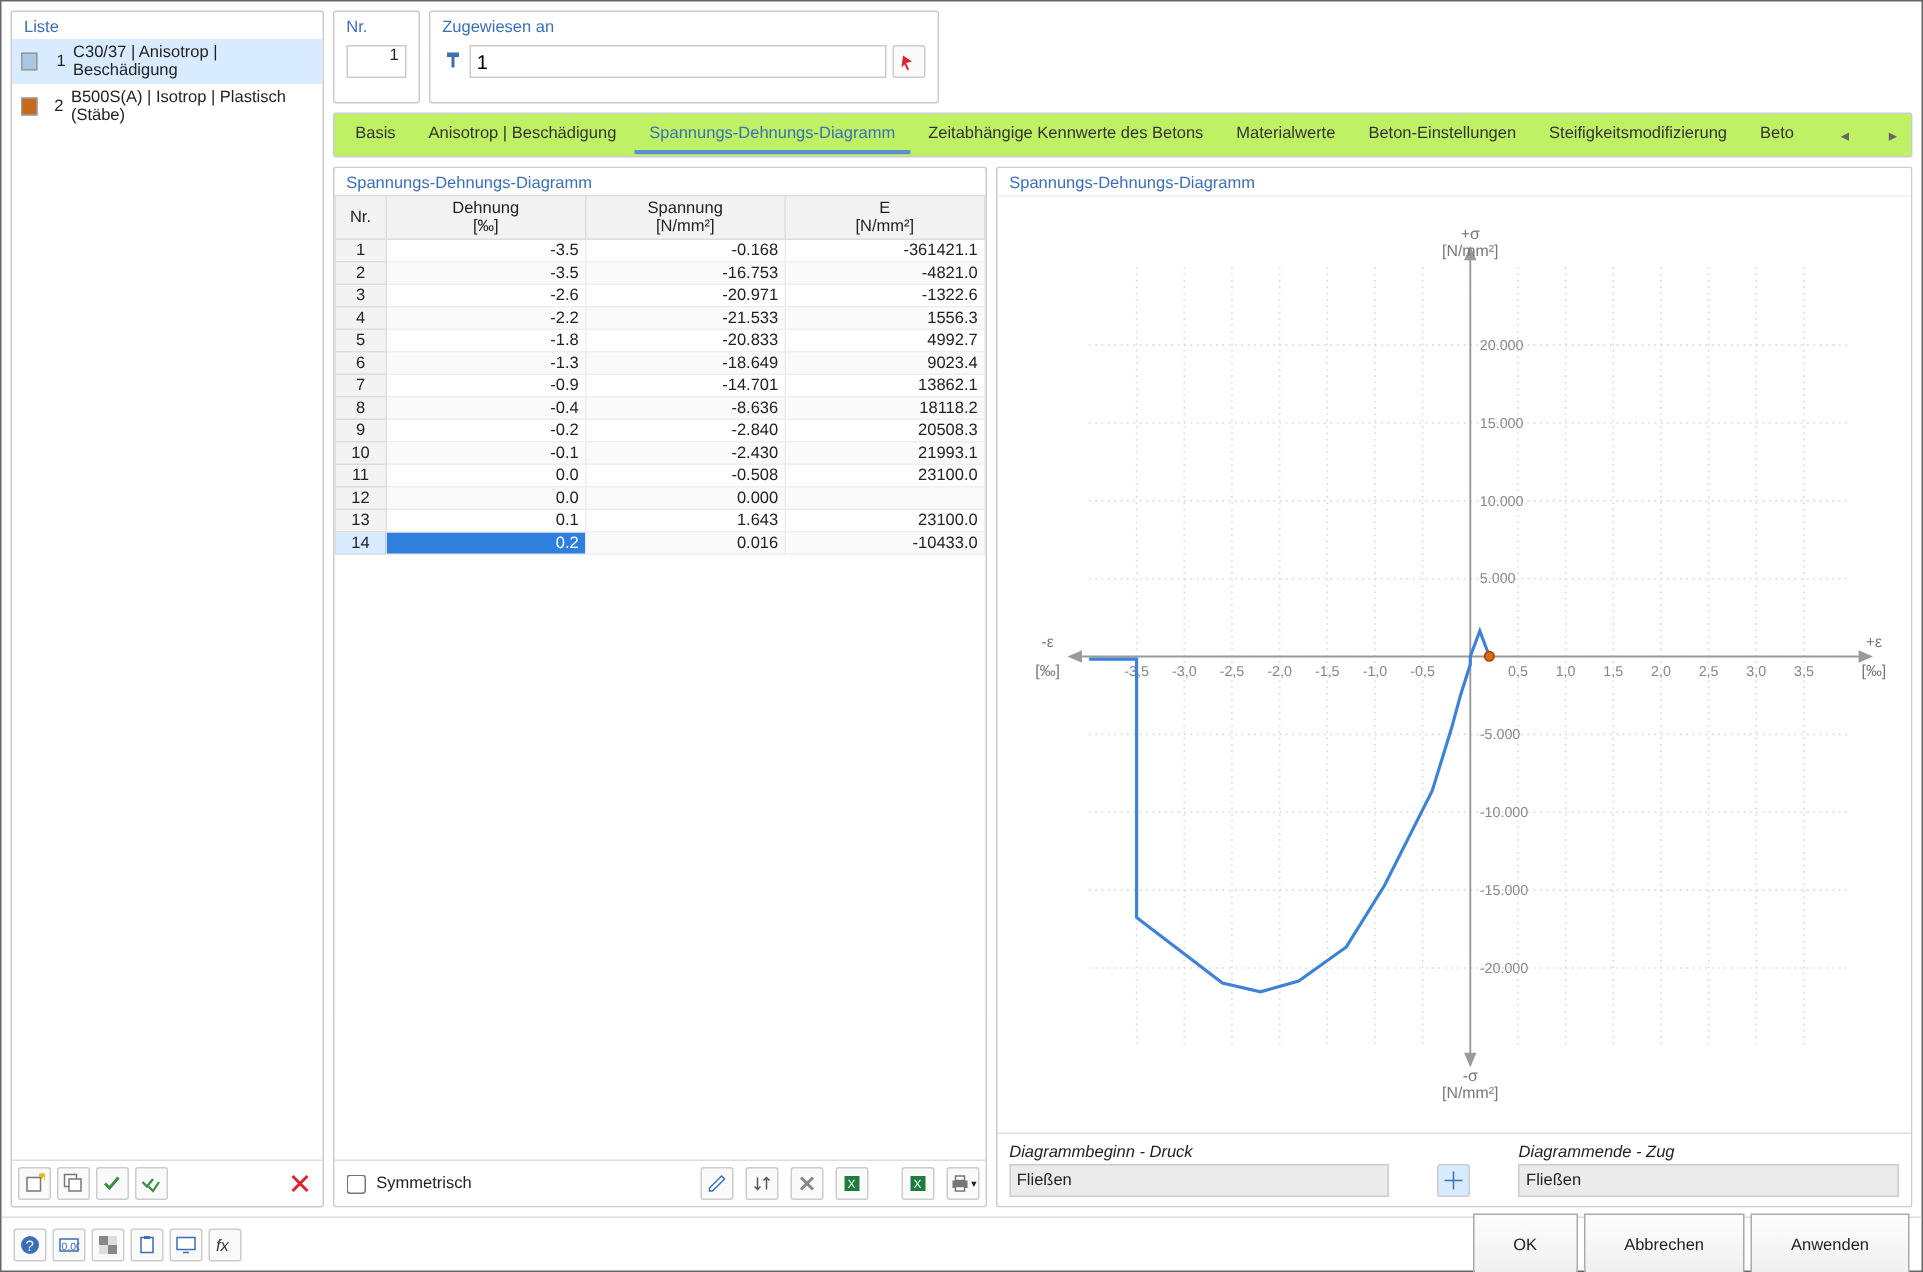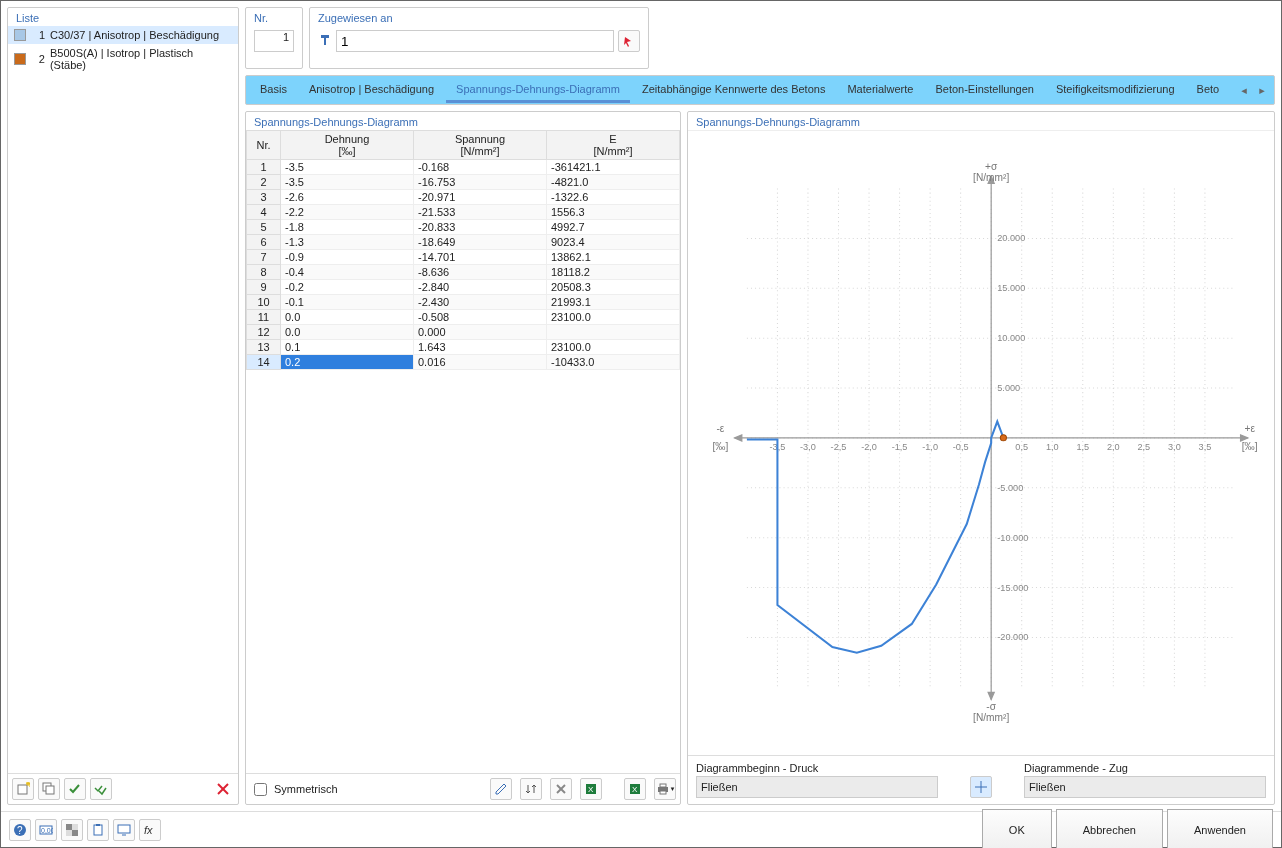--- a/index.html
+++ b/index.html
@@ -28,43 +28,43 @@
   .toprow { display:flex; gap:6px; height:62px; }
   .toprow .panel { height:62px; }
   .nrbox { width:58px; }
   .namebox { flex:1; }
   .assignbox { width:340px; }
   .field-row { display:flex; align-items:center; padding:4px 8px; gap:4px; }
   .text-input { flex:1; height:22px; border:1px solid #ccc; padding:0 4px; background:#fff; }
   .ro-input { flex:1; height:22px; border:1px solid #ccc; padding:0 4px; background:#fff; text-align:right; }
   .icon-btn { width:22px; height:22px; border:1px solid #ccc; background:#fafafa; display:flex; align-items:center; justify-content:center; cursor:pointer; border-radius:2px; }
   
-  .tabs { border:1px solid #ccc; display:flex; align-items:center; height:30px; padding:0 4px; gap:2px; background:#7dd3fc; border-radius:2px; }
+  .tabs { border:1px solid #ccc; display:flex; align-items:center; height:30px; padding:0 4px; gap:16px; background:#bef264; border-radius:2px; }
   .tab { padding:5px 10px; color:#333; cursor:pointer; white-space:nowrap; }
   .tab.active { border-bottom:3px solid #5a91d6; color:#3b6fb6; }
   .tab-arrow { width:16px; display:flex; justify-content:center; color:#666; }
   
   .main { flex:1; display:flex; gap:6px; overflow:hidden; }
   .tablepanel { width:436px; }
   .chartpanel { flex:1; }
   
   table.data { width:100%; border-collapse:collapse; table-layout:fixed; }
   table.data th { border:1px solid #ddd; background:#f3f3f3; font-weight:normal; padding:2px 4px; }
-  table.data td { border:1px solid #eee; padding:1px 4px; text-align:left; height:15px; }
+  table.data td { border:1px solid #eee; padding:1px 4px; text-align:right; height:15px; }
   table.data td.nr { background:#f3f3f3; text-align:center; border-color:#ddd; }
   tr.alt td:not(.nr) { background:#fafafa; }
   tr.sel td.dehnung { background:#2f7fde; color:#fff; }
   tr.sel td.nr { background:#d9ebff; }
   .table-footer { display:flex; align-items:center; padding:4px; border-top:1px solid #ddd; gap:8px; }
   .table-footer .spacer { flex:1; }
   
   .chart-wrap { flex:1; position:relative; padding:8px; border-top:1px solid #eee; }
   .chart-svg { width:100%; height:100%; }
   .diag-footer { border-top:1px solid #ddd; padding:6px 8px; display:grid; grid-template-columns: 1fr 70px 1fr; gap:8px; align-items:end; }
-  .diag-col label { display:block; margin-bottom:2px; }
+  .diag-col label { display:block; margin-bottom:2px;font-style:italic; }
   .diag-val { background:#ebebeb; border:1px solid #ccc; height:22px; padding:0 4px; display:flex; align-items:center; }
   
   .bottombar { height:36px; border-top:1px solid #ddd; display:flex; align-items:center; padding:0 8px; gap:4px; }
   .bottombar .spacer { flex:1; }
   .btn { height:41px; padding:0 26px; border:1px solid #aaa; background:linear-gradient(#fdfdfd,#f0f0f0); cursor:pointer; min-width:70px; display:flex; align-items:center; justify-content:center; }
   .axis-label { fill:#777; font-size:10px; }
   .tick { fill:#888; font-size:9px; }
   .grid line { stroke:#d8d8d8; stroke-width:1; stroke-dasharray:1 3; }
   .axis line, .axis path { stroke:#9a9a9a; stroke-width:1.2; }
   .curve { stroke:#3d82d6; stroke-width:2; fill:none; }

